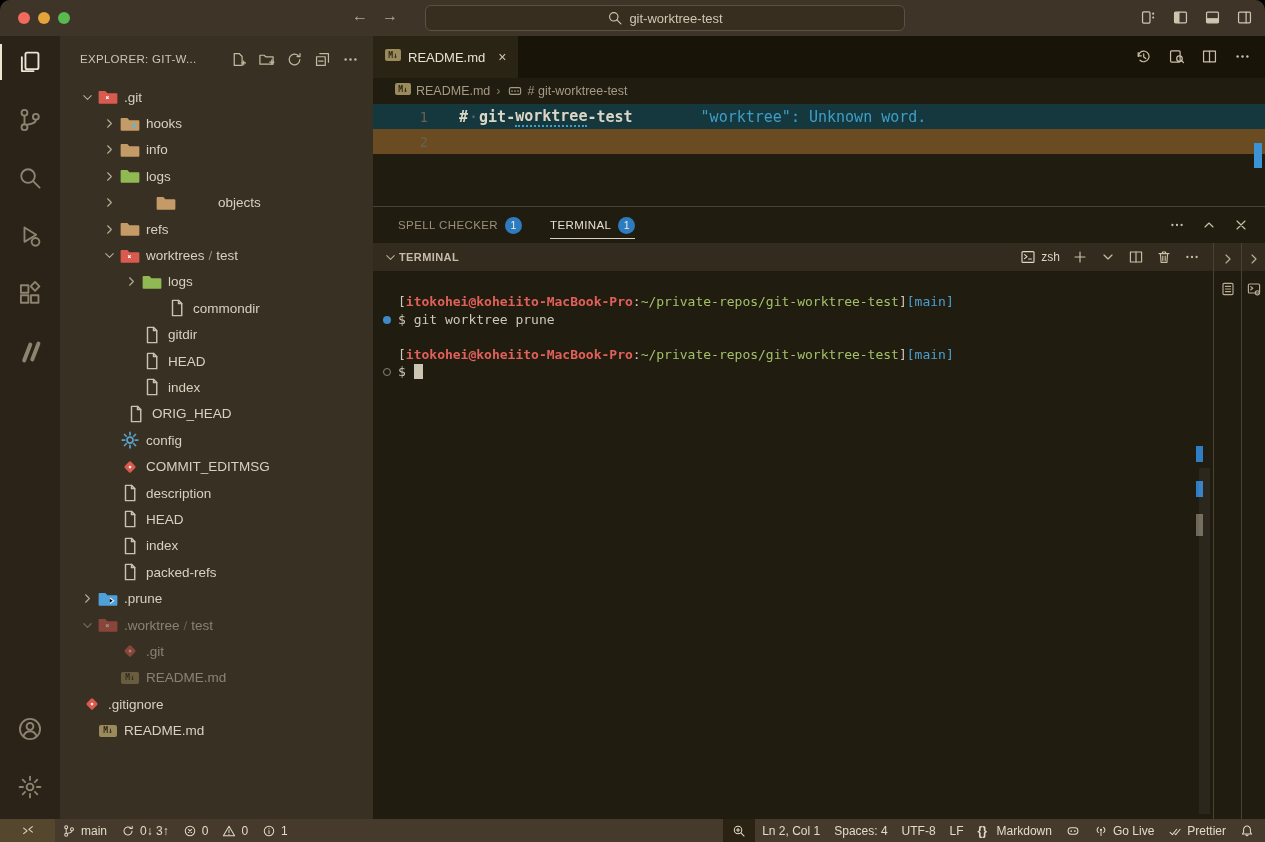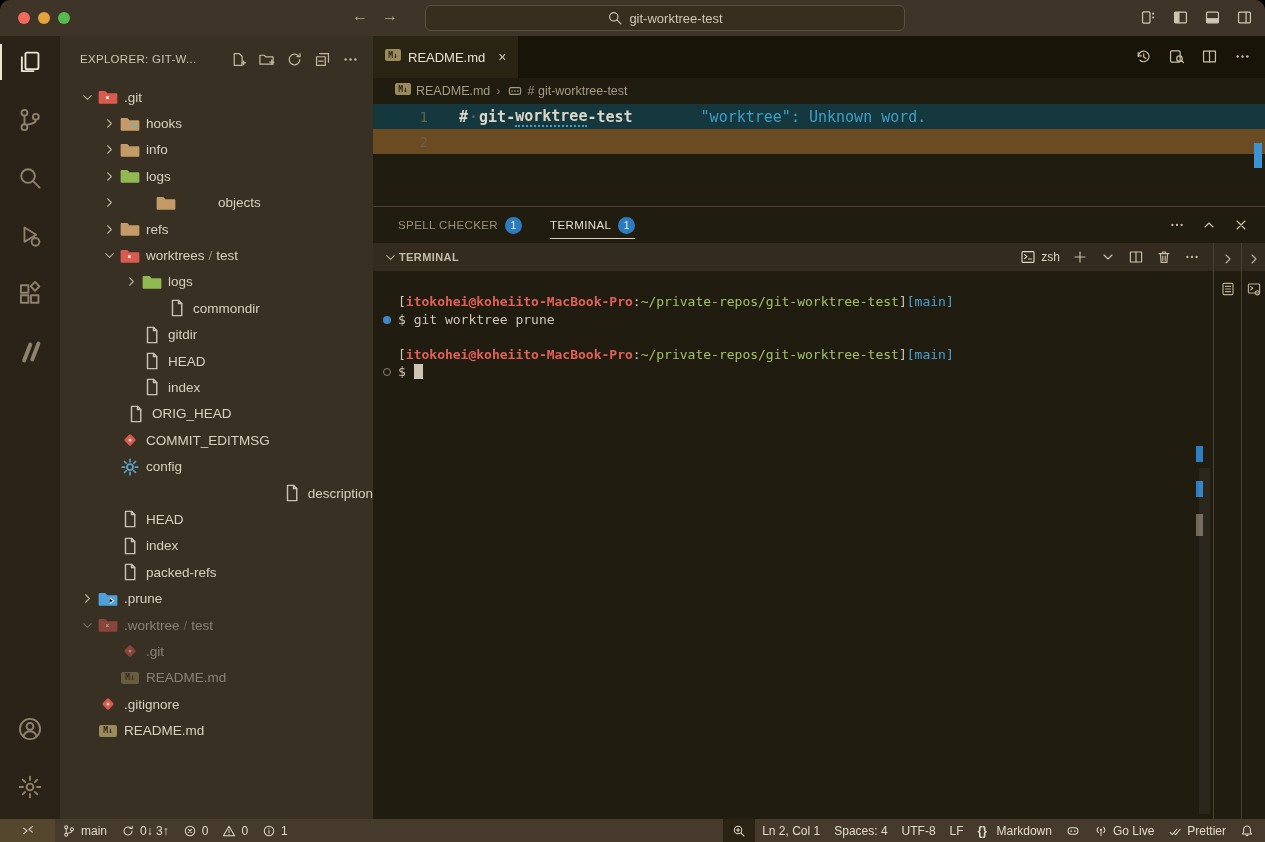--- a/index.html
+++ b/index.html
@@ -481,38 +481,38 @@
             <svg viewBox="0 0 16 16" fill="none" stroke="currentColor" stroke-width="1.15" stroke-linecap="round" stroke-linejoin="round">
               <path d="M4.4 1.9h4.8l2.6 2.6v9.6H4.4z" stroke="#c9c2b2"></path>
               <path d="M9.2 1.9v2.6H11.8" stroke="#c9c2b2"></path>
             </svg>
           </span>
           <span>ORIG_HEAD</span>
         </div>
         <div class="sb-row" style="padding-left: 38px;">
           <span class="twisty"></span>
           <span class="fico">
-            <svg viewBox="0 0 16 16">
-              <rect x="4.5" y="4.5" width="7" height="7" rx="1.2" transform="rotate(45 8 8)" fill="#d95a4e"></rect>
-              <circle cx="8" cy="8" r="1.1" fill="#ffe9e4"></circle>
-            </svg>
-          </span>
-          <span>COMMIT_EDITMSG</span>
-        </div>
-        <div class="sb-row" style="padding-left: 38px;">
-          <span class="twisty"></span>
-          <span class="fico">
             <svg viewBox="0 0 16 16" fill="none" stroke="#5aa0c8" stroke-width="1.4" stroke-linecap="round">
               <circle cx="8" cy="8" r="2.4"></circle>
               <path d="M8 1.8v2M8 12.2v2M1.8 8h2M12.2 8h2M3.6 3.6L5 5M11 11l1.4 1.4M12.4 3.6L11 5M5 11l-1.4 1.4"></path>
             </svg>
           </span>
           <span>config</span>
         </div>
-        <div class="sb-row" style="padding-left: 38px; justify-content: flex-end;">
+        <div class="sb-row" style="padding-left: 38px;">
+          <span class="twisty"></span>
+          <span class="fico">
+            <svg viewBox="0 0 16 16">
+              <rect x="4.5" y="4.5" width="7" height="7" rx="1.2" transform="rotate(45 8 8)" fill="#d95a4e"></rect>
+              <circle cx="8" cy="8" r="1.1" fill="#ffe9e4"></circle>
+            </svg>
+          </span>
+          <span>COMMIT_EDITMSG</span>
+        </div>
+        <div class="sb-row" style="padding-left: 38px;">
           <span class="twisty"></span>
           <span class="fico">
             <svg viewBox="0 0 16 16" fill="none" stroke="currentColor" stroke-width="1.15" stroke-linecap="round" stroke-linejoin="round">
               <path d="M4.4 1.9h4.8l2.6 2.6v9.6H4.4z" stroke="#c9c2b2"></path>
               <path d="M9.2 1.9v2.6H11.8" stroke="#c9c2b2"></path>
             </svg>
           </span>
           <span>description</span>
         </div>
         <div class="sb-row" style="padding-left: 38px;">
@@ -589,21 +589,21 @@
           </span>
           <span>.git</span>
         </div>
         <div class="sb-row dim" style="padding-left: 38px;">
           <span class="twisty"></span>
           <span class="fico">
             <span class="md-badge">M↓</span>
           </span>
           <span>README.md</span>
         </div>
-        <div class="sb-row" style="padding-left: 16px;">
+        <div class="sb-row" style="">
           <span class="twisty"></span>
           <span class="fico">
             <svg viewBox="0 0 16 16">
               <rect x="4.5" y="4.5" width="7" height="7" rx="1.2" transform="rotate(45 8 8)" fill="#d95a4e"></rect>
               <circle cx="8" cy="8" r="1.1" fill="#ffe9e4"></circle>
             </svg>
           </span>
           <span>.gitignore</span>
         </div>
         <div class="sb-row" style="padding-left: 16px;">

